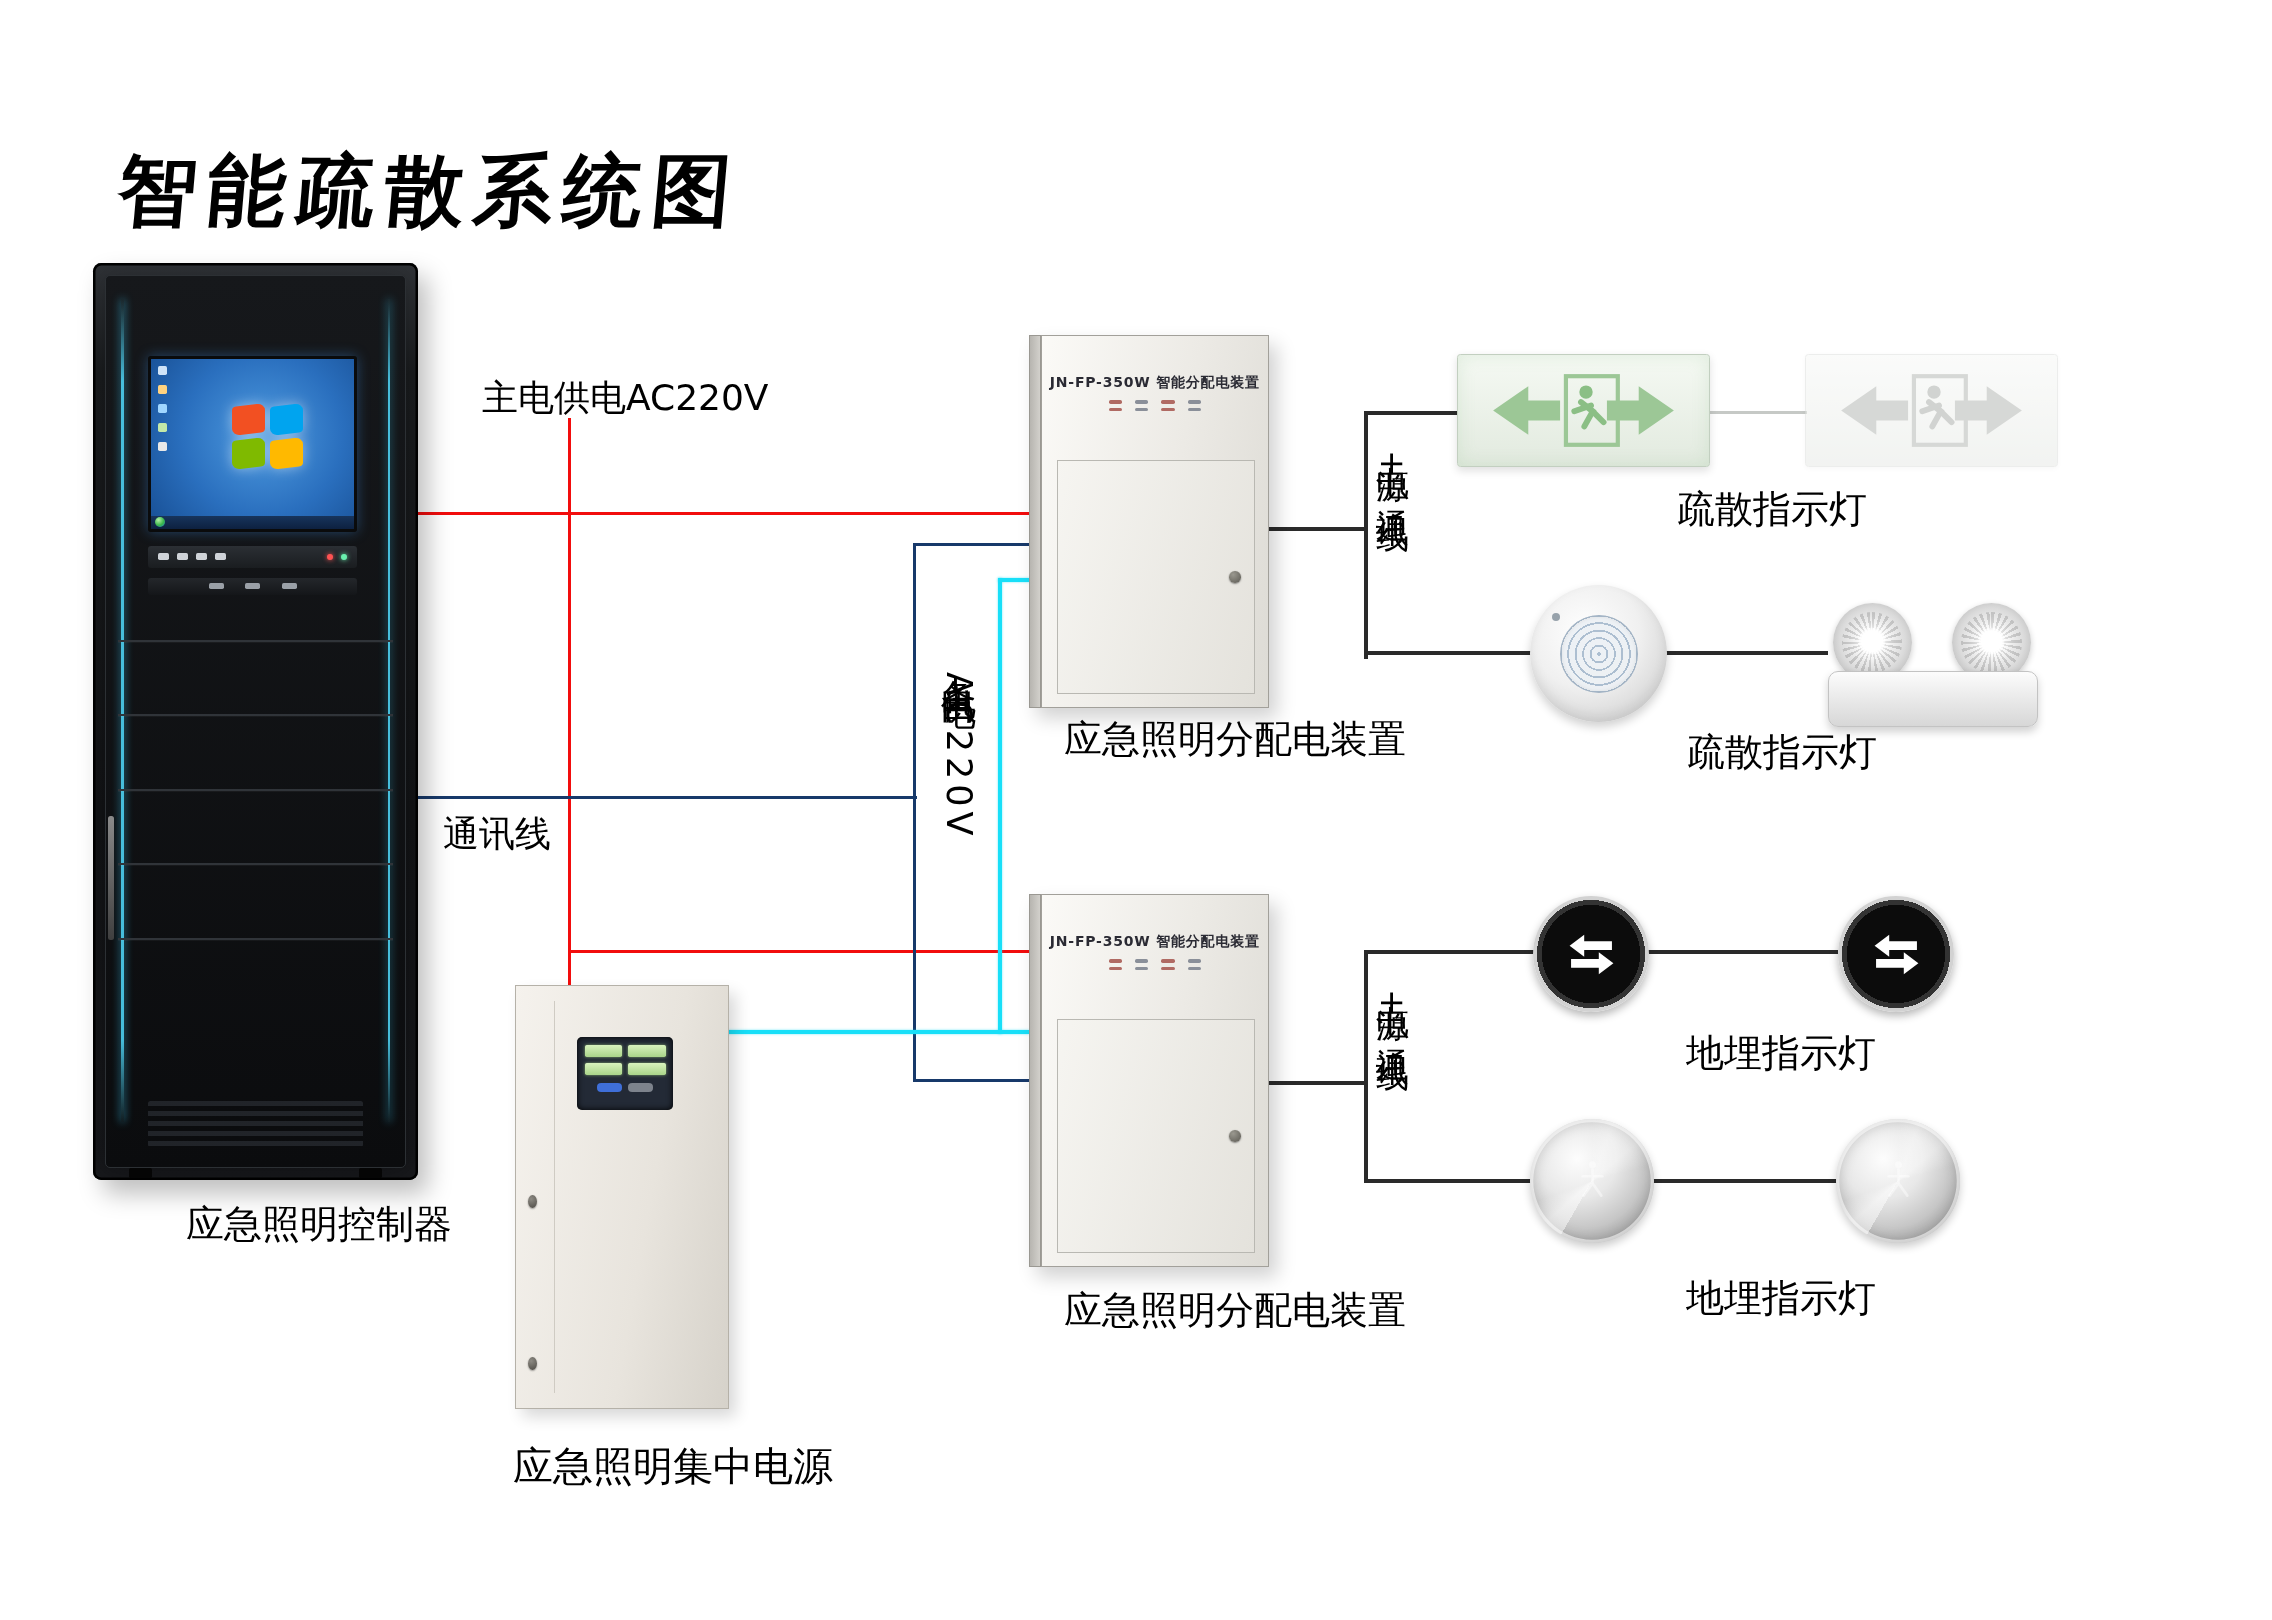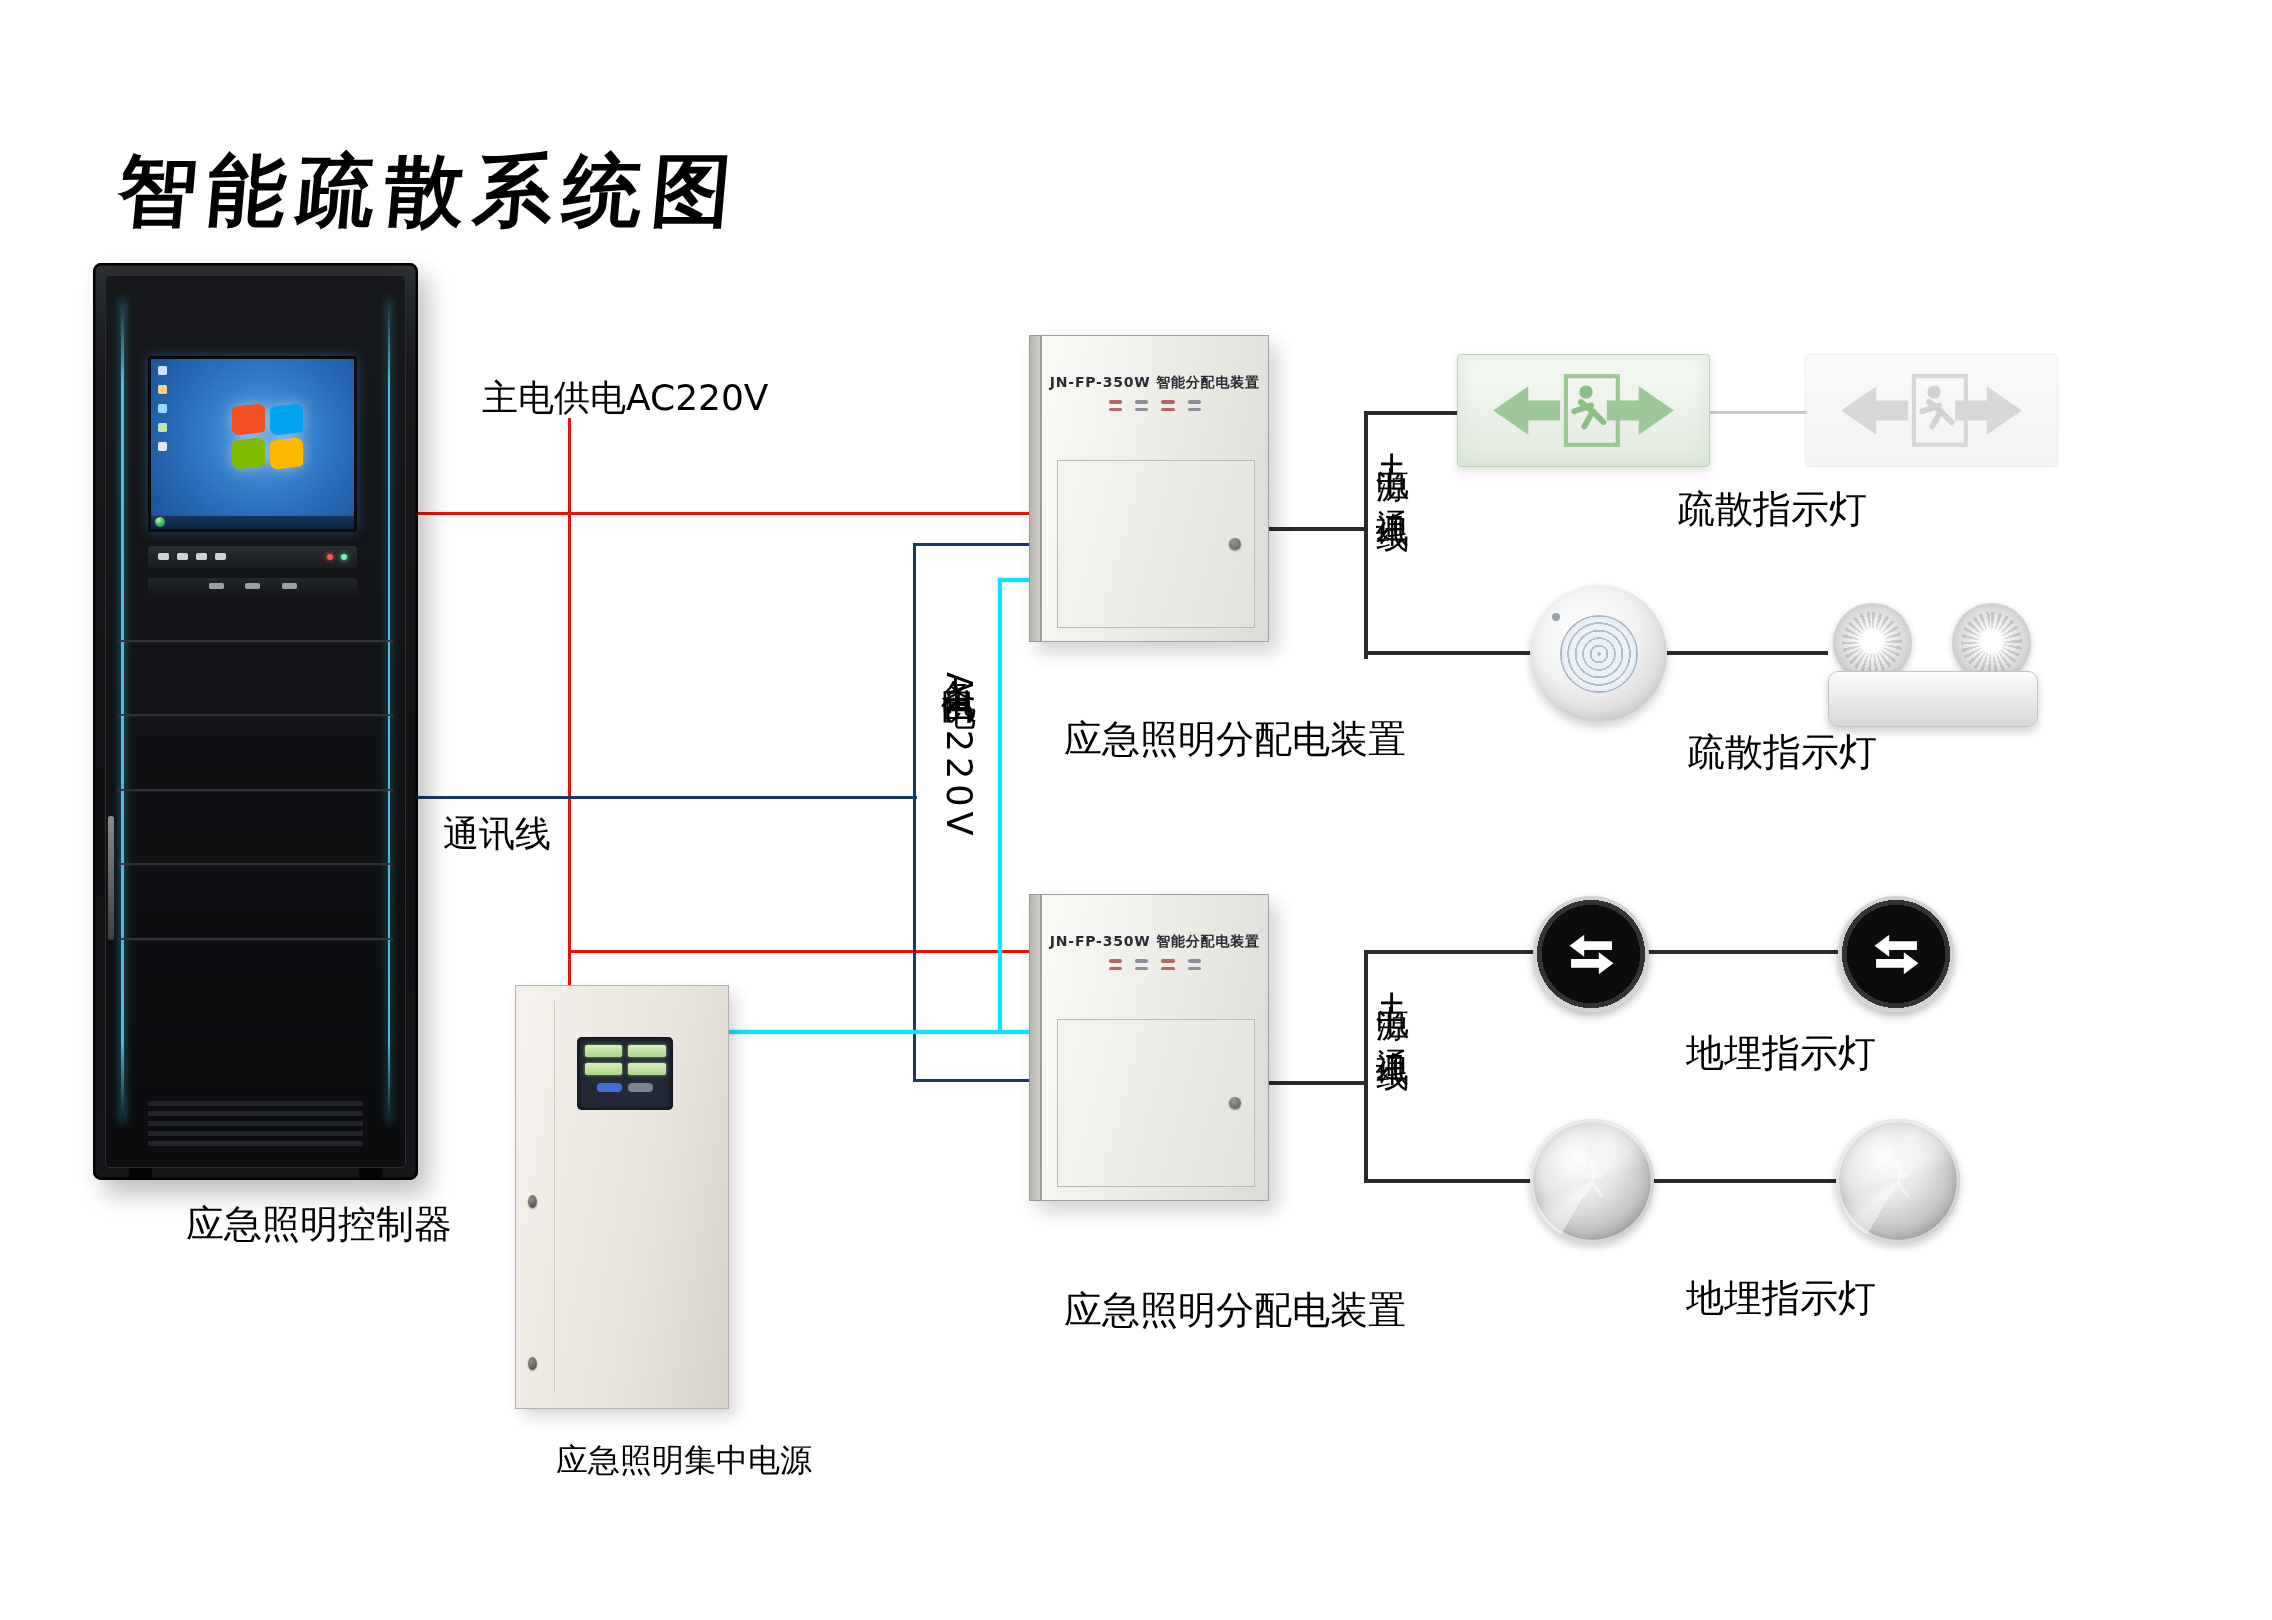--- a/index.html
+++ b/index.html
@@ -71,21 +71,21 @@
   .pwr-panel { position:absolute; left:61px; top:51px; width:96px; height:73px; background:#232a36; border-radius:5px; padding:7.5px;
                display:grid; grid-template-columns:1fr 1fr; gap:5.8px; align-content:start; box-shadow:inset 0 0 6.6px #000; }
   .seg { height:12.4px; border-radius:1.7px; background:linear-gradient(#d8f2bd,#a9d489); box-shadow:0 0 3.3px rgba(170,220,130,.7); }
   .pwr-btnrow { grid-column:1 / span 2; display:flex; gap:6.6px; justify-content:center; margin-top:1.7px; }
   .pwr-btn { width:25px; height:9px; border-radius:4.1px; background:#3f6fd8; }
   .pwr-btn.g { background:#7d838c; }
   .pwr-lock { position:absolute; left:11.6px; width:9px; height:13.2px; border-radius:50%;
               background:radial-gradient(circle at 35% 30%, #8d8a83, #4d4a44); box-shadow:0 0.8px 1.7px rgba(0,0,0,.4); }
 
   
-  .dist { width:240px; height:307px; box-shadow:8.3px 10px 18px rgba(0,0,0,.18); }
+  .dist { width:240px; height:373px; box-shadow:8.3px 10px 18px rgba(0,0,0,.18); }
   .db-side { position:absolute; left:0; top:0; bottom:0; width:11.6px;
              background:linear-gradient(90deg,#b7b5b0,#d2d0cb); border:0.8px solid #9a9892; }
   .db-face { position:absolute; left:11.6px; right:0; top:0; bottom:0; border:0.8px solid #a2a09a;
              background:linear-gradient(100deg,#fbfaf7,#eceae5 55%,#dddbd5); }
   .db-model { margin-top:38px; text-align:center; font-size:14px; font-weight:bold; color:#2a2a33; letter-spacing:0.8px; }
   .db-ind { margin:8.3px auto 0; width:99px; display:grid; grid-template-columns:repeat(4,1fr); gap:4.1px 6.6px; justify-items:center; }
   .db-ind span { width:13.2px; height:3.3px; background:#8a8f99; border-radius:1.7px; }
   .db-ind span:nth-child(odd) { background:#b06a63; }
   .db-door { position:absolute; left:15px; right:13.2px; top:124px; bottom:13.2px; border:1.7px solid #b9b8b2;
              background:linear-gradient(105deg,#f6f5f1,#e4e2dc); }
@@ -232,21 +232,21 @@
         <span class="seg"></span>
         <span class="seg"></span>
       <div class="pwr-btnrow">
           <span class="pwr-btn"></span>
         <span class="pwr-btn g"></span>
         </div>
     </div>
     <div class="pwr-lock" style="top:209px;"></div>
     <div class="pwr-lock" style="top:371px;"></div>
   </div>
-  <div class="lbl dev-lbl abs" style="left:439px; top:1439px; width:373px; font-size:32px;">应急照明集中电源</div>
+  <div class="lbl dev-lbl abs" style="left:460px; top:1439px; width:373px; font-size:40px;">应急照明集中电源</div>
 
   <div class="dist abs" style="left:1029px; top:335px;">
     <div class="db-side"></div>
     <div class="db-face">
       <div class="db-model">JN-FP-350W 智能分配电装置</div>
       <div class="db-ind">
         <span></span>
           <span></span>
           <span></span>
           <span></span>

